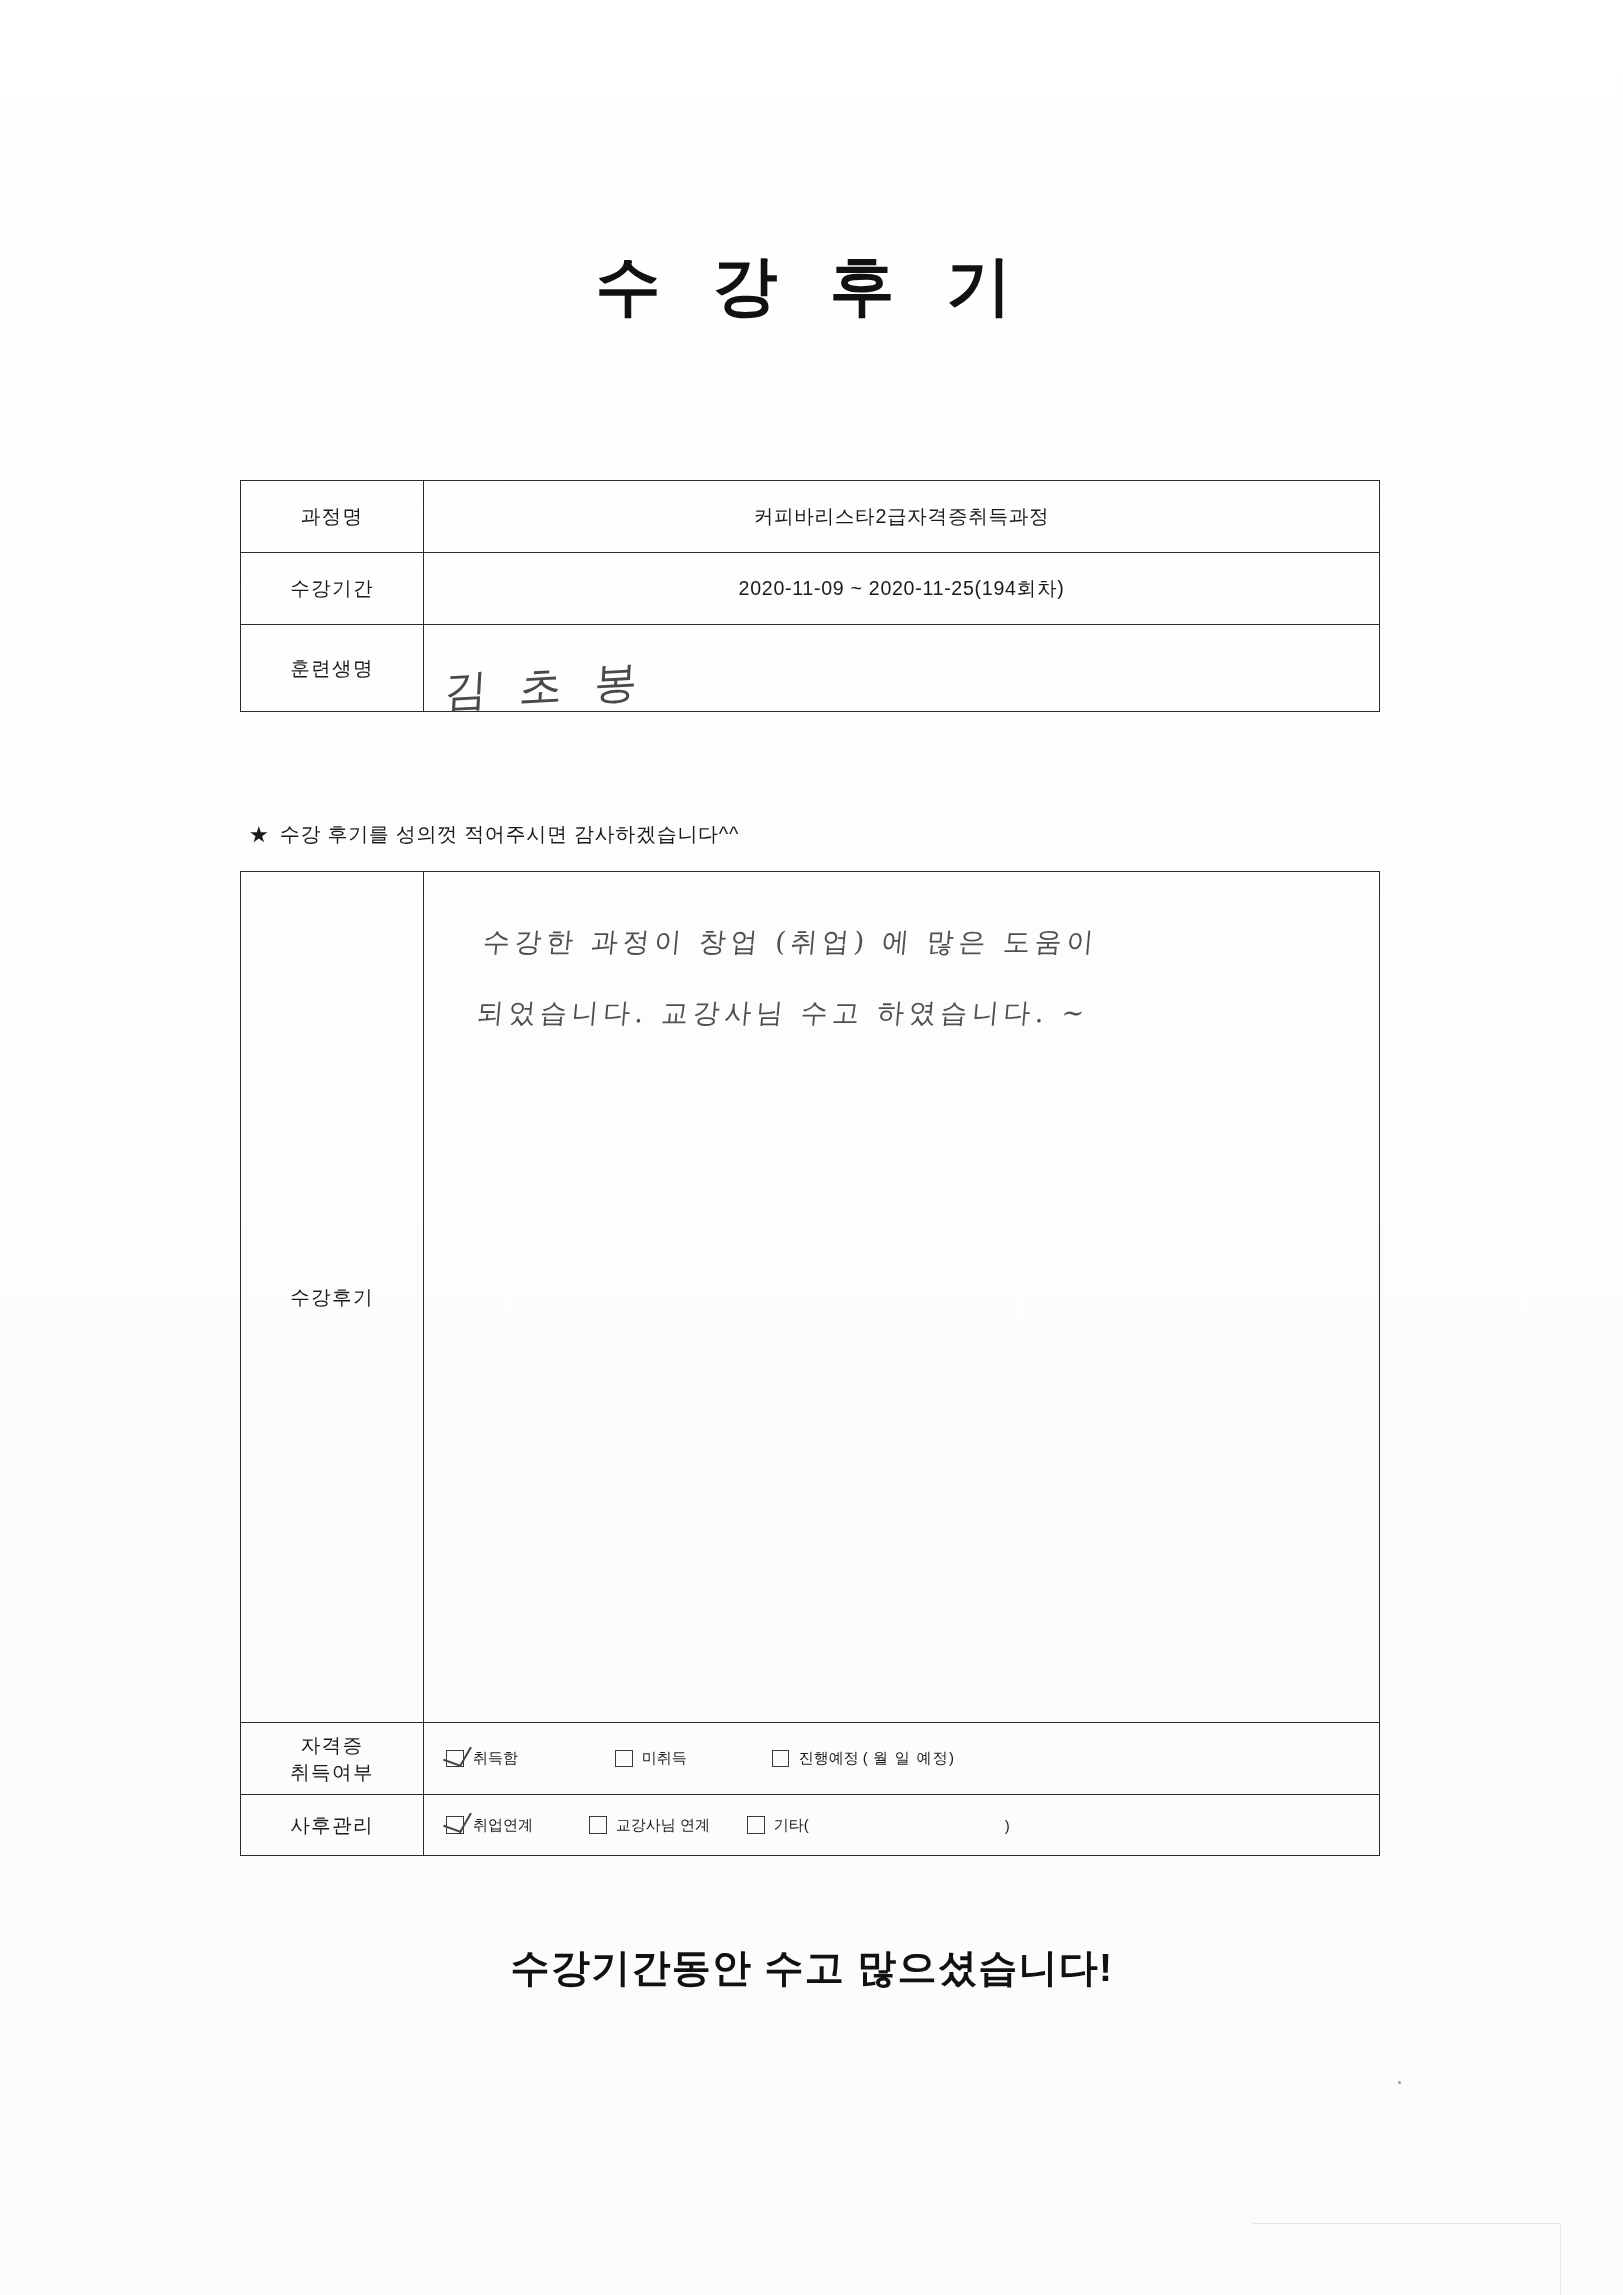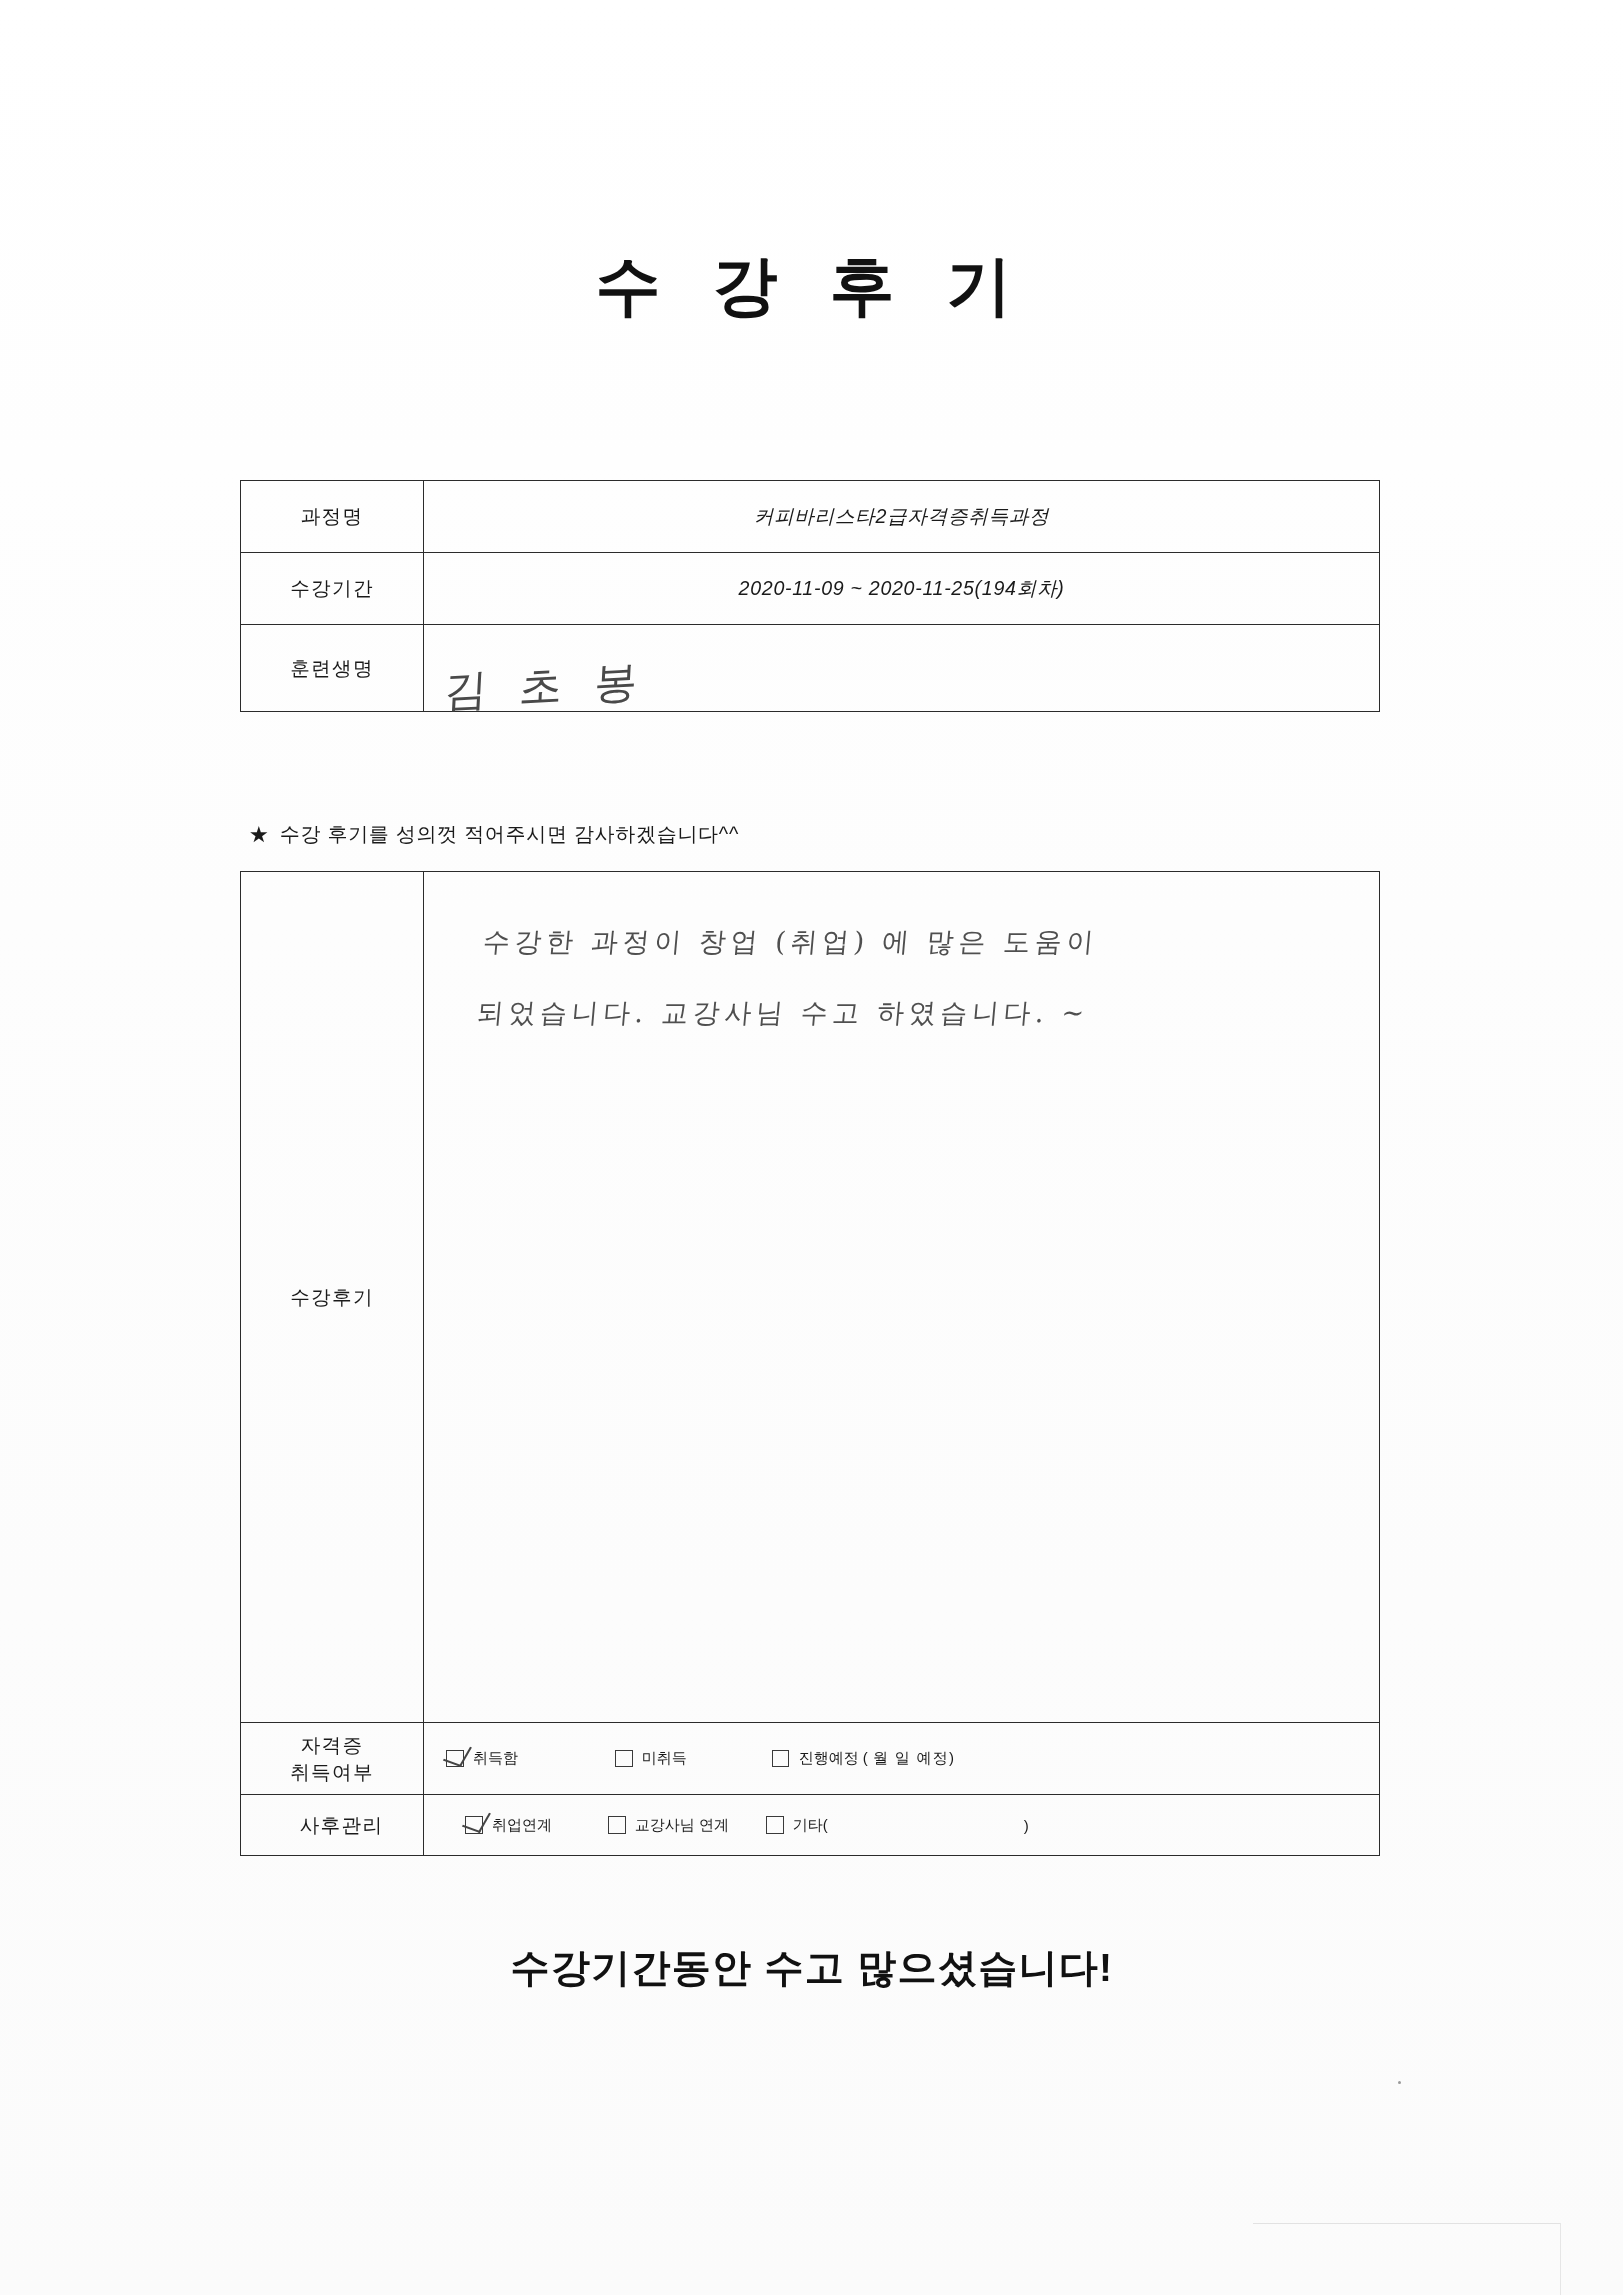--- a/index.html
+++ b/index.html
@@ -65,21 +65,20 @@
   .info-table td.label {
     width: 182px;
     text-align: center;
     vertical-align: middle;
     letter-spacing: 1.3px;
   }
   .info-table td.value {
     text-align: center;
     vertical-align: middle;
     letter-spacing: 0.7px;
-    font-style: italic;
   }
   .info-table tr.name-row td {
     height: 86px;
   }
 
   .hand-name {
     font-family: "DejaVu Serif", serif;
     font-size: 43px;
     color: #3a3a3a;
     display: inline-block;
@@ -146,21 +145,21 @@
     letter-spacing: 4.6px;
     opacity: .9;
   }
 
   .rt-cert-label, .rt-after-label {
     text-align: center;
     vertical-align: middle;
     line-height: 1.35;
   }
   .rt-cert-row td { height: 71px; }
-  .rt-after-row td { height: 60px; padding-left: 19px; }
+  .rt-after-row td { height: 60px; }
 
   .opt-row {
     display: flex;
     align-items: center;
     height: 100%;
     padding-left: 22px;
     box-sizing: border-box;
     font-size: 15px;
   }
   .opt {

